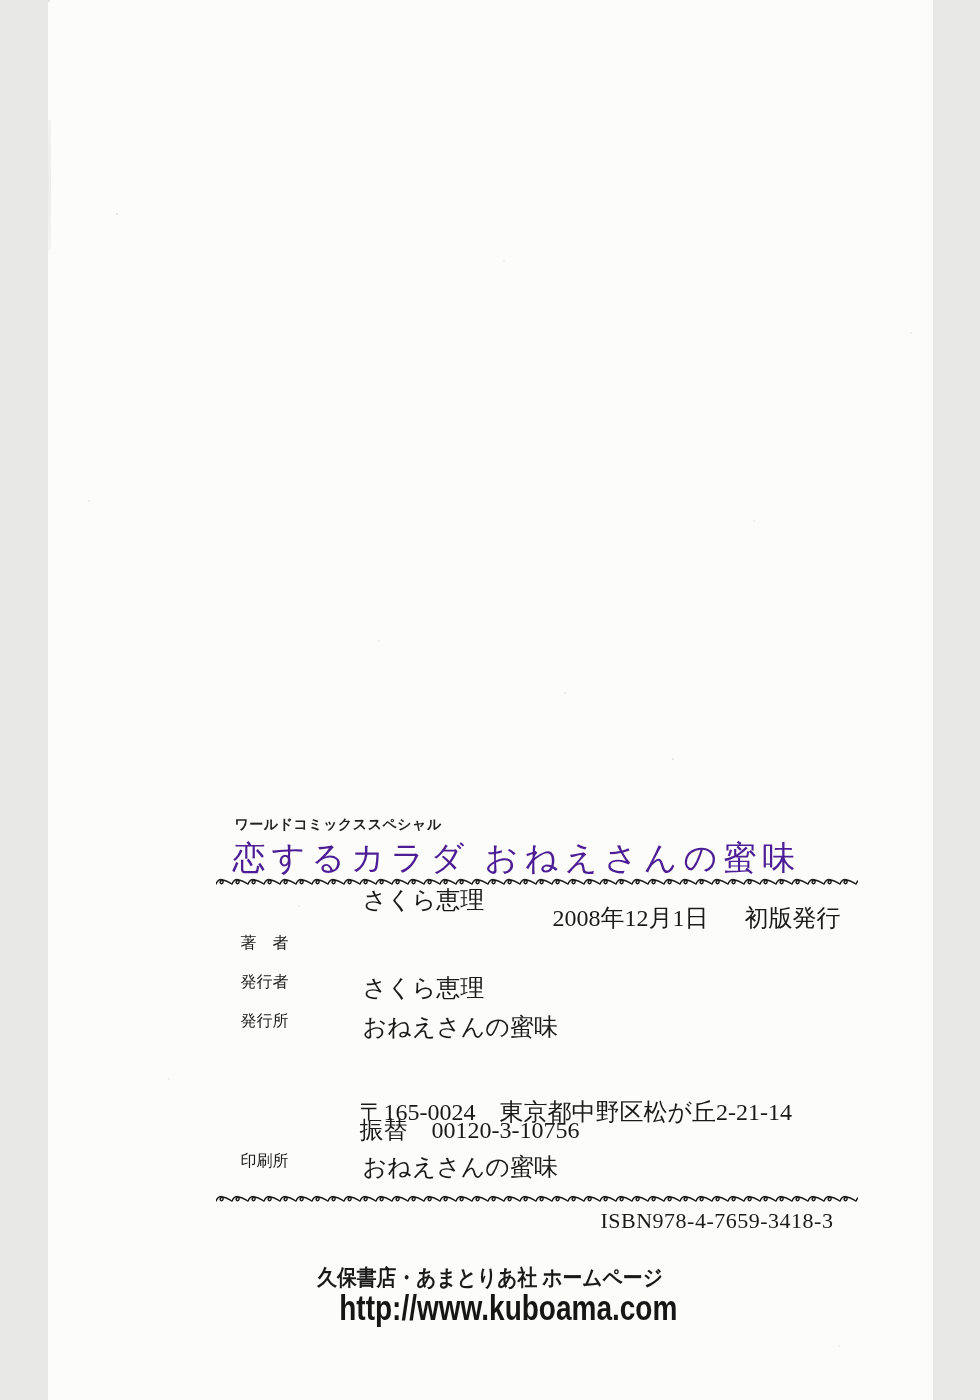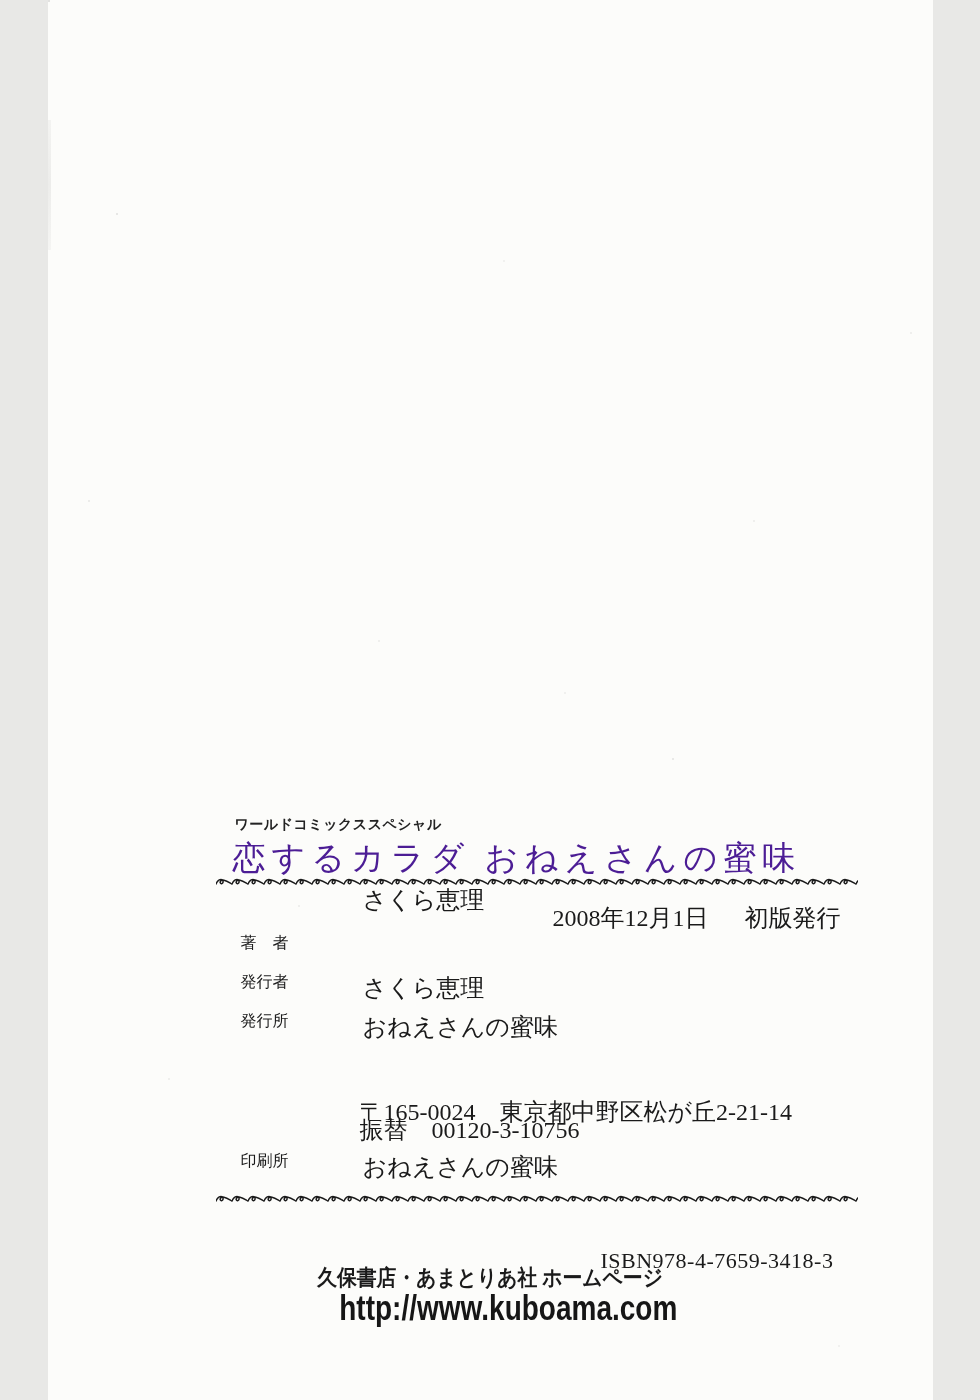--- a/index.html
+++ b/index.html
@@ -56,21 +56,21 @@
   .ornament.bottom{top:1194px;}
   .edition-line{
     position:absolute;left:505px;top:902px;
     font-size:24px;color:#1a1a1a;white-space:nowrap;
     display:inline-flex;gap:36px;
   }
   .row-label{position:absolute;left:193px;font-size:16px;white-space:nowrap;}
   .row-value{position:absolute;left:315px;font-size:24px;white-space:nowrap;}
   .addr-line{position:absolute;left:312px;font-size:24px;white-space:nowrap;}
   .notice-line{position:absolute;left:193px;top:1211px;font-size:22px;white-space:nowrap;}
-  .isbn-line{position:absolute;left:553px;top:1248px;font-size:22px;letter-spacing:.5px;white-space:nowrap;}
+  .isbn-line{position:absolute;left:553px;top:1208px;font-size:22px;letter-spacing:.5px;white-space:nowrap;}
   .homepage-label{
     position:absolute;left:0;right:0;top:1263px;text-align:center;
     font-family:Liberation Serif, serif;
     font-weight:700;font-size:22px;color:#1a1a1a;
   }
   .homepage-label span{display:inline-block;transform:scaleX(.9);transform-origin:center;white-space:nowrap;}
   .site-url{
     position:absolute;left:0;right:0;top:1288px;text-align:center;
     font-family:"Liberation Sans","DejaVu Sans",sans-serif;
     font-weight:700;font-size:35px;color:#161616;padding-left:36px;

